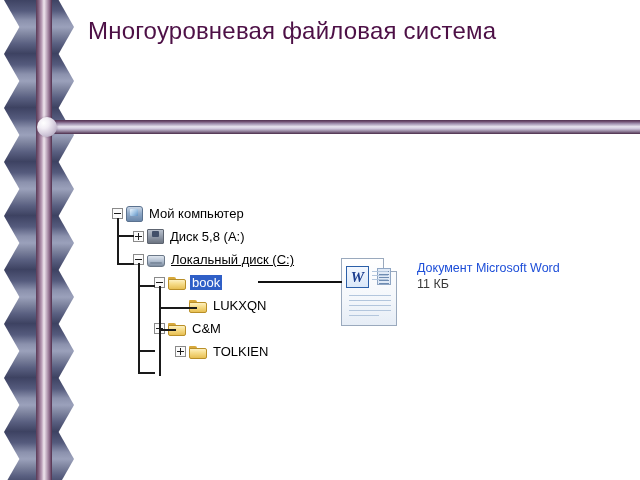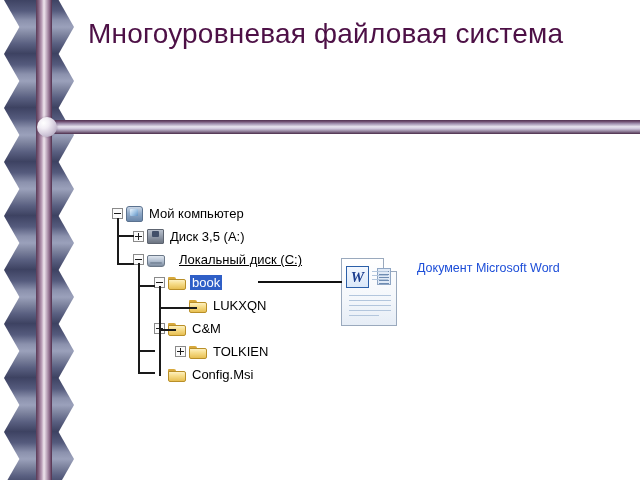--- a/index.html
+++ b/index.html
@@ -58,21 +58,21 @@
     background:linear-gradient(to bottom,
       #513050 0%, #6b4a6c 10%, #a08fae 26%, #e7e3ee 48%,
       #cfc7dc 62%, #8e7c96 82%, #4b2c4a 100%);
     z-index:4;
   }
 
   
   #page-title{
     position:absolute;left:88px;top:16px;width:540px;
     color:#4d1046;
-    font-size:28px;line-height:1.28;font-weight:400;
+    font-size:24px;line-height:1.28;font-weight:400;
     letter-spacing:.2px;
     white-space:pre-wrap;
   }
 
   
   #file-tree{
     position:absolute;left:112px;top:202px;width:250px;
     font-size:13px;color:#000;
   }
   .tree-row{
@@ -88,21 +88,21 @@
   .expander:not(.blank)::before{
     content:"";position:absolute;left:1px;right:1px;top:4px;height:1px;background:#1c1c1c;
   }
   .expander.plus::after{
     content:"";position:absolute;top:1px;bottom:1px;left:4px;width:1px;background:#1c1c1c;
   }
   .node-icon{flex:0 0 auto;width:18px;height:17px;margin-right:4px;position:relative;}
   .node-label{
     flex:0 0 auto;white-space:nowrap;padding:0 2px;line-height:15px;
   }
-  .node-label.underlined{text-decoration:underline;margin-left:8px;}
+  .node-label.underlined{text-decoration:underline;}
   .node-label.selected{background:#2f5fc7;color:#ffffff;}
 
   
   .conn{position:absolute;background:#1a1a1a;z-index:1;}
 
   
   .ico-computer{
     width:17px;height:16px;
     background:linear-gradient(to bottom,#c9d6e6 0%,#8fa9c8 46%,#6b88ab 100%);
     border-radius:3px 3px 2px 2px;border:1px solid #5b728f;box-sizing:border-box;
@@ -283,21 +283,21 @@
     <div class="tree-row">
       <span class="tree-indent" style="width:0px"></span>
       <span class="expander minus"></span>
       <span class="node-icon ico-computer"></span>
       <span class="node-label">Мой компьютер</span>
     </div>
     <div class="tree-row">
       <span class="tree-indent" style="width:21px"></span>
       <span class="expander plus"></span>
       <span class="node-icon ico-floppy"></span>
-      <span class="node-label">Диск 3,5 (А:)</span>
+      <span class="node-label">Диск 5,8 (А:)</span>
     </div>
     <div class="tree-row">
       <span class="tree-indent" style="width:21px"></span>
       <span class="expander minus"></span>
       <span class="node-icon ico-drive"></span>
       <span class="node-label underlined">Локальный диск (C:)</span>
     </div>
     <div class="tree-row">
       <span class="tree-indent" style="width:42px"></span>
       <span class="expander minus"></span>
@@ -314,26 +314,20 @@
       <span class="tree-indent" style="width:42px"></span>
       <span class="expander plus"></span>
       <span class="node-icon ico-folder"></span>
       <span class="node-label">C&amp;M</span>
     </div>
     <div class="tree-row">
       <span class="tree-indent" style="width:63px"></span>
       <span class="expander plus"></span>
       <span class="node-icon ico-folder"></span>
       <span class="node-label">TOLKIEN</span>
-    </div>
-    <div class="tree-row">
-      <span class="tree-indent" style="width:42px"></span>
-      <span class="expander blank"></span>
-      <span class="node-icon ico-folder"></span>
-      <span class="node-label">Config.Msi</span>
     </div>
   </div>
 
 <div id="doc-connector"></div>
 
 <div id="doc-panel">
   <div id="doc-icon">
     <div class="corner-fold"></div>
     <div class="w-badge">W</div>
     <div class="mini-table">
@@ -347,14 +341,15 @@
     <div class="tline" style="left:30px;top:16px;width:16px"></div>
     <div class="tline" style="left:30px;top:20px;width:16px"></div>
     <div class="tline" style="left:7px;top:36px;width:42px"></div>
     <div class="tline" style="left:7px;top:41px;width:42px"></div>
     <div class="tline" style="left:7px;top:46px;width:42px"></div>
     <div class="tline" style="left:7px;top:51px;width:42px"></div>
     <div class="tline" style="left:7px;top:56px;width:30px"></div>
   </div>
   <div id="doc-text">
     <div class="doc-line doc-type">Документ Microsoft Word</div>
+    <div class="doc-line doc-size">11 КБ</div>
   </div>
 </div>
 
 </body></html>

